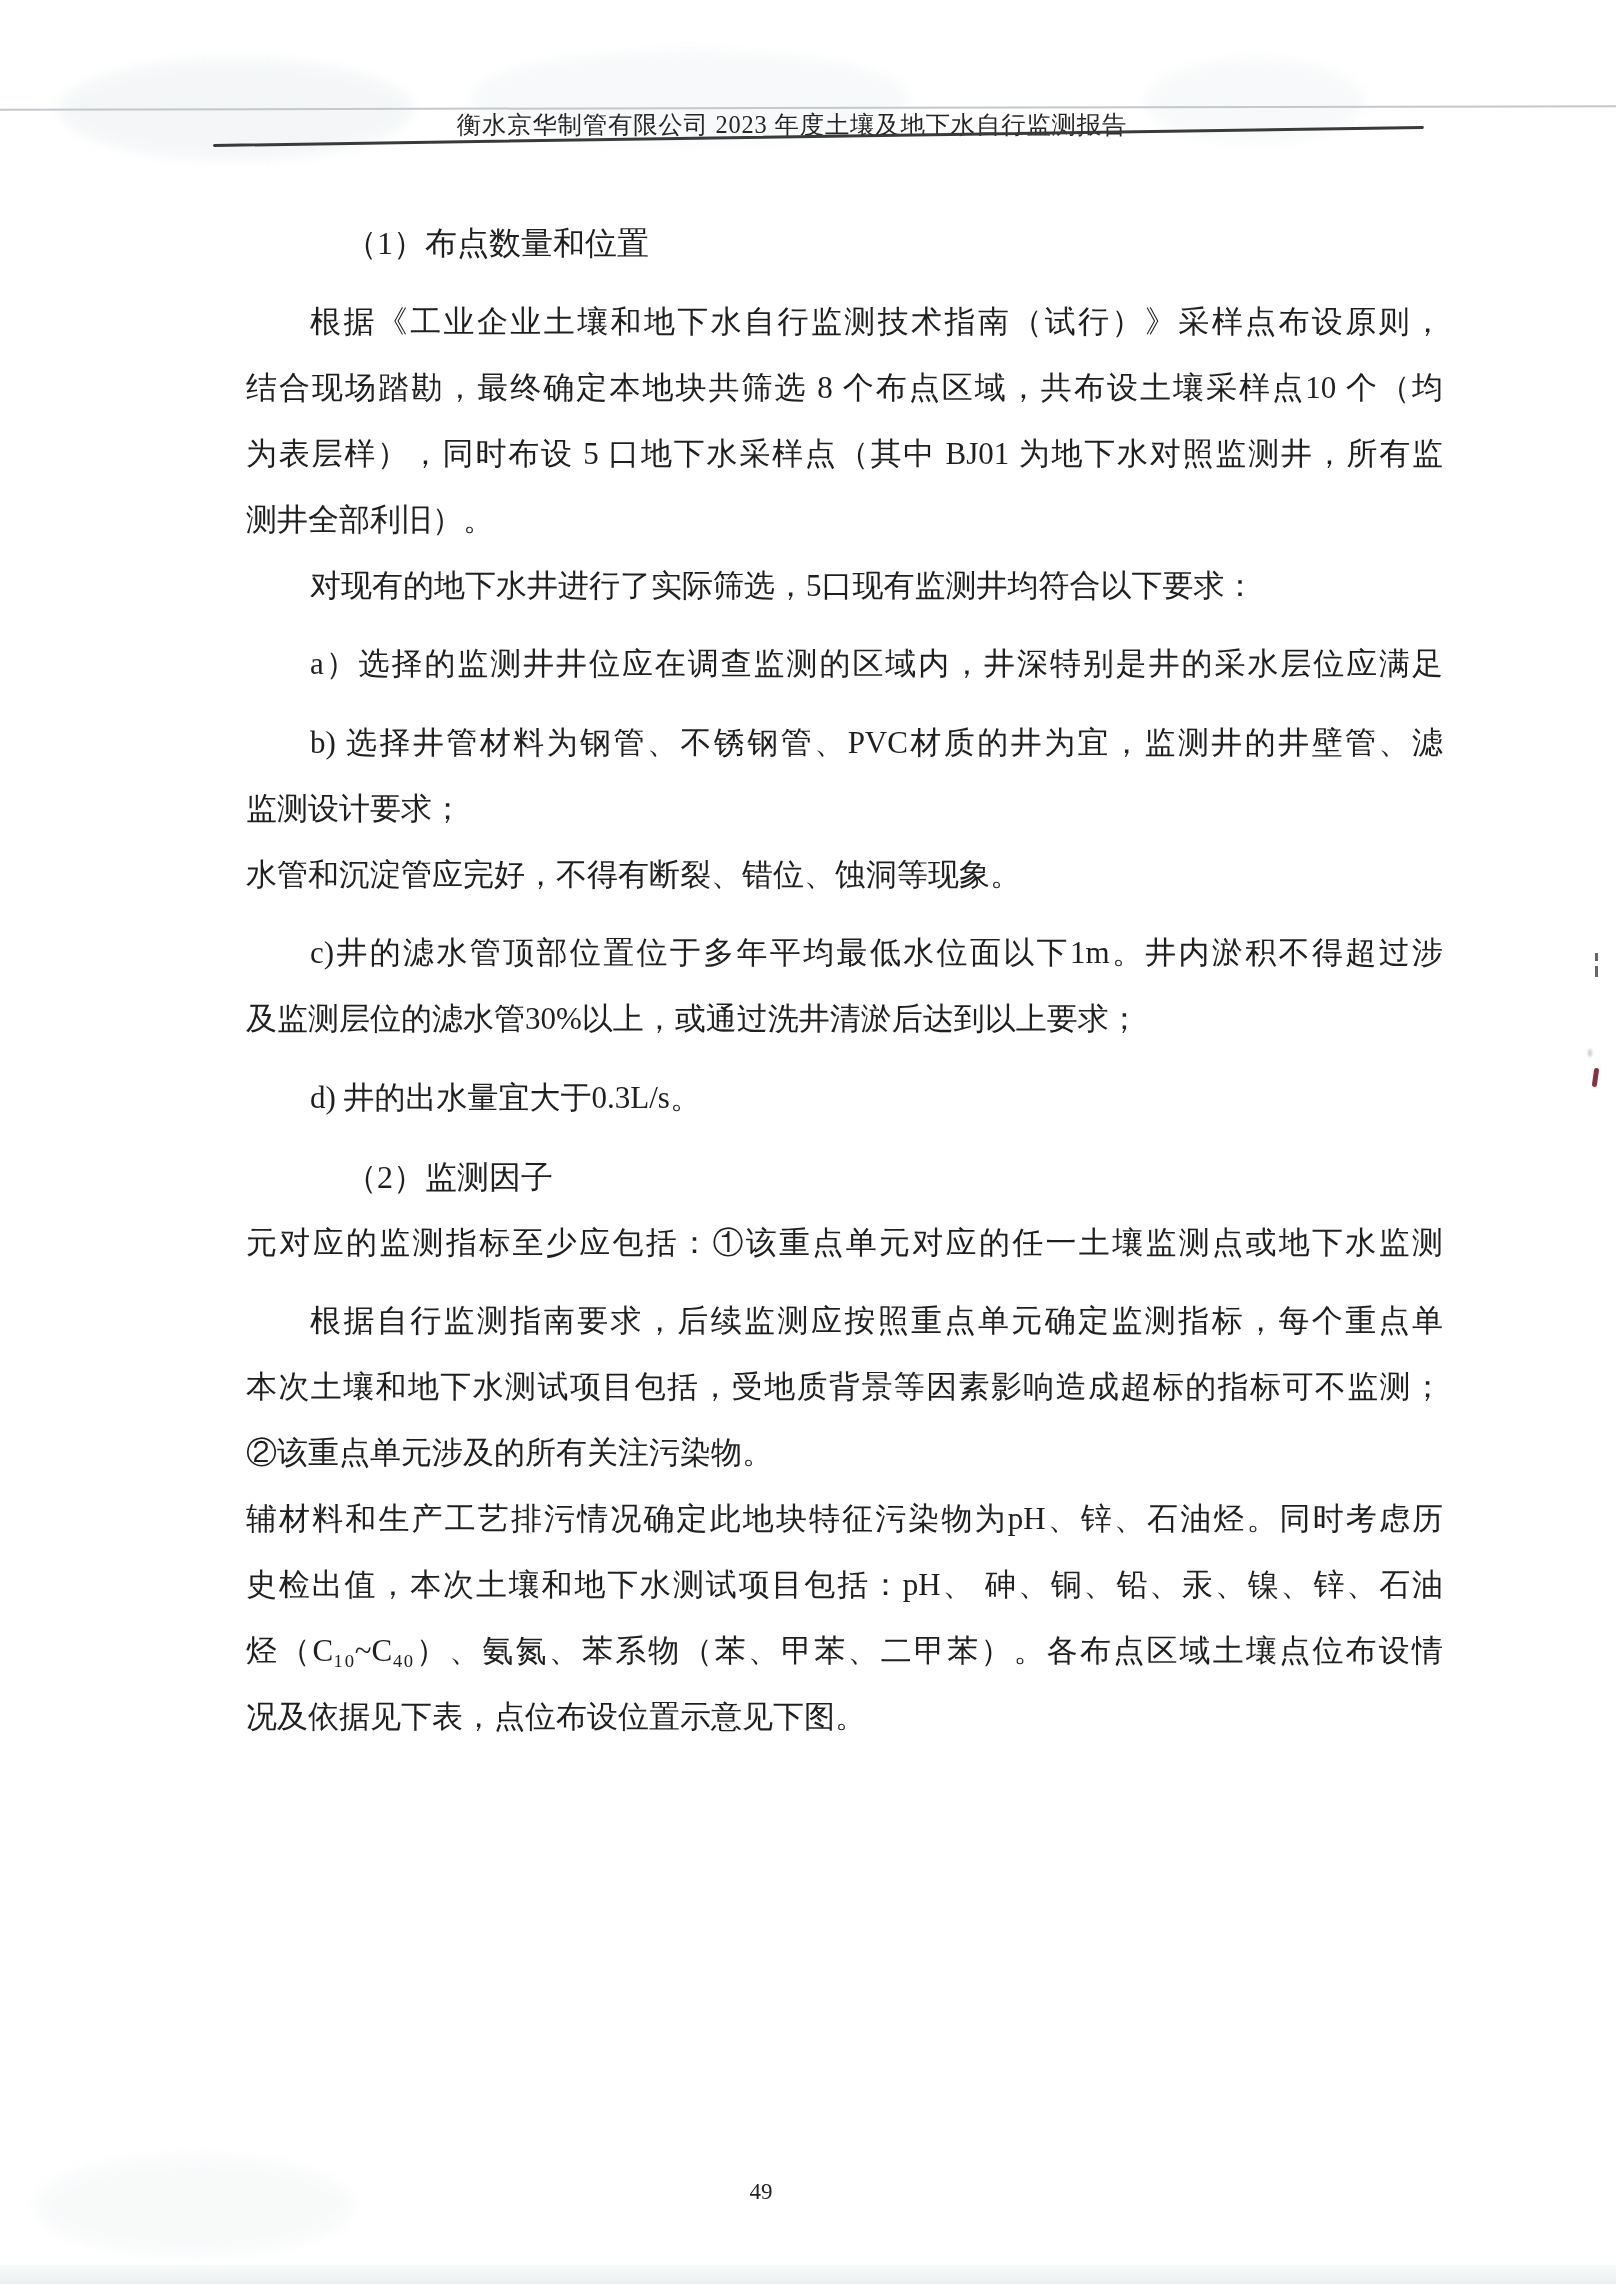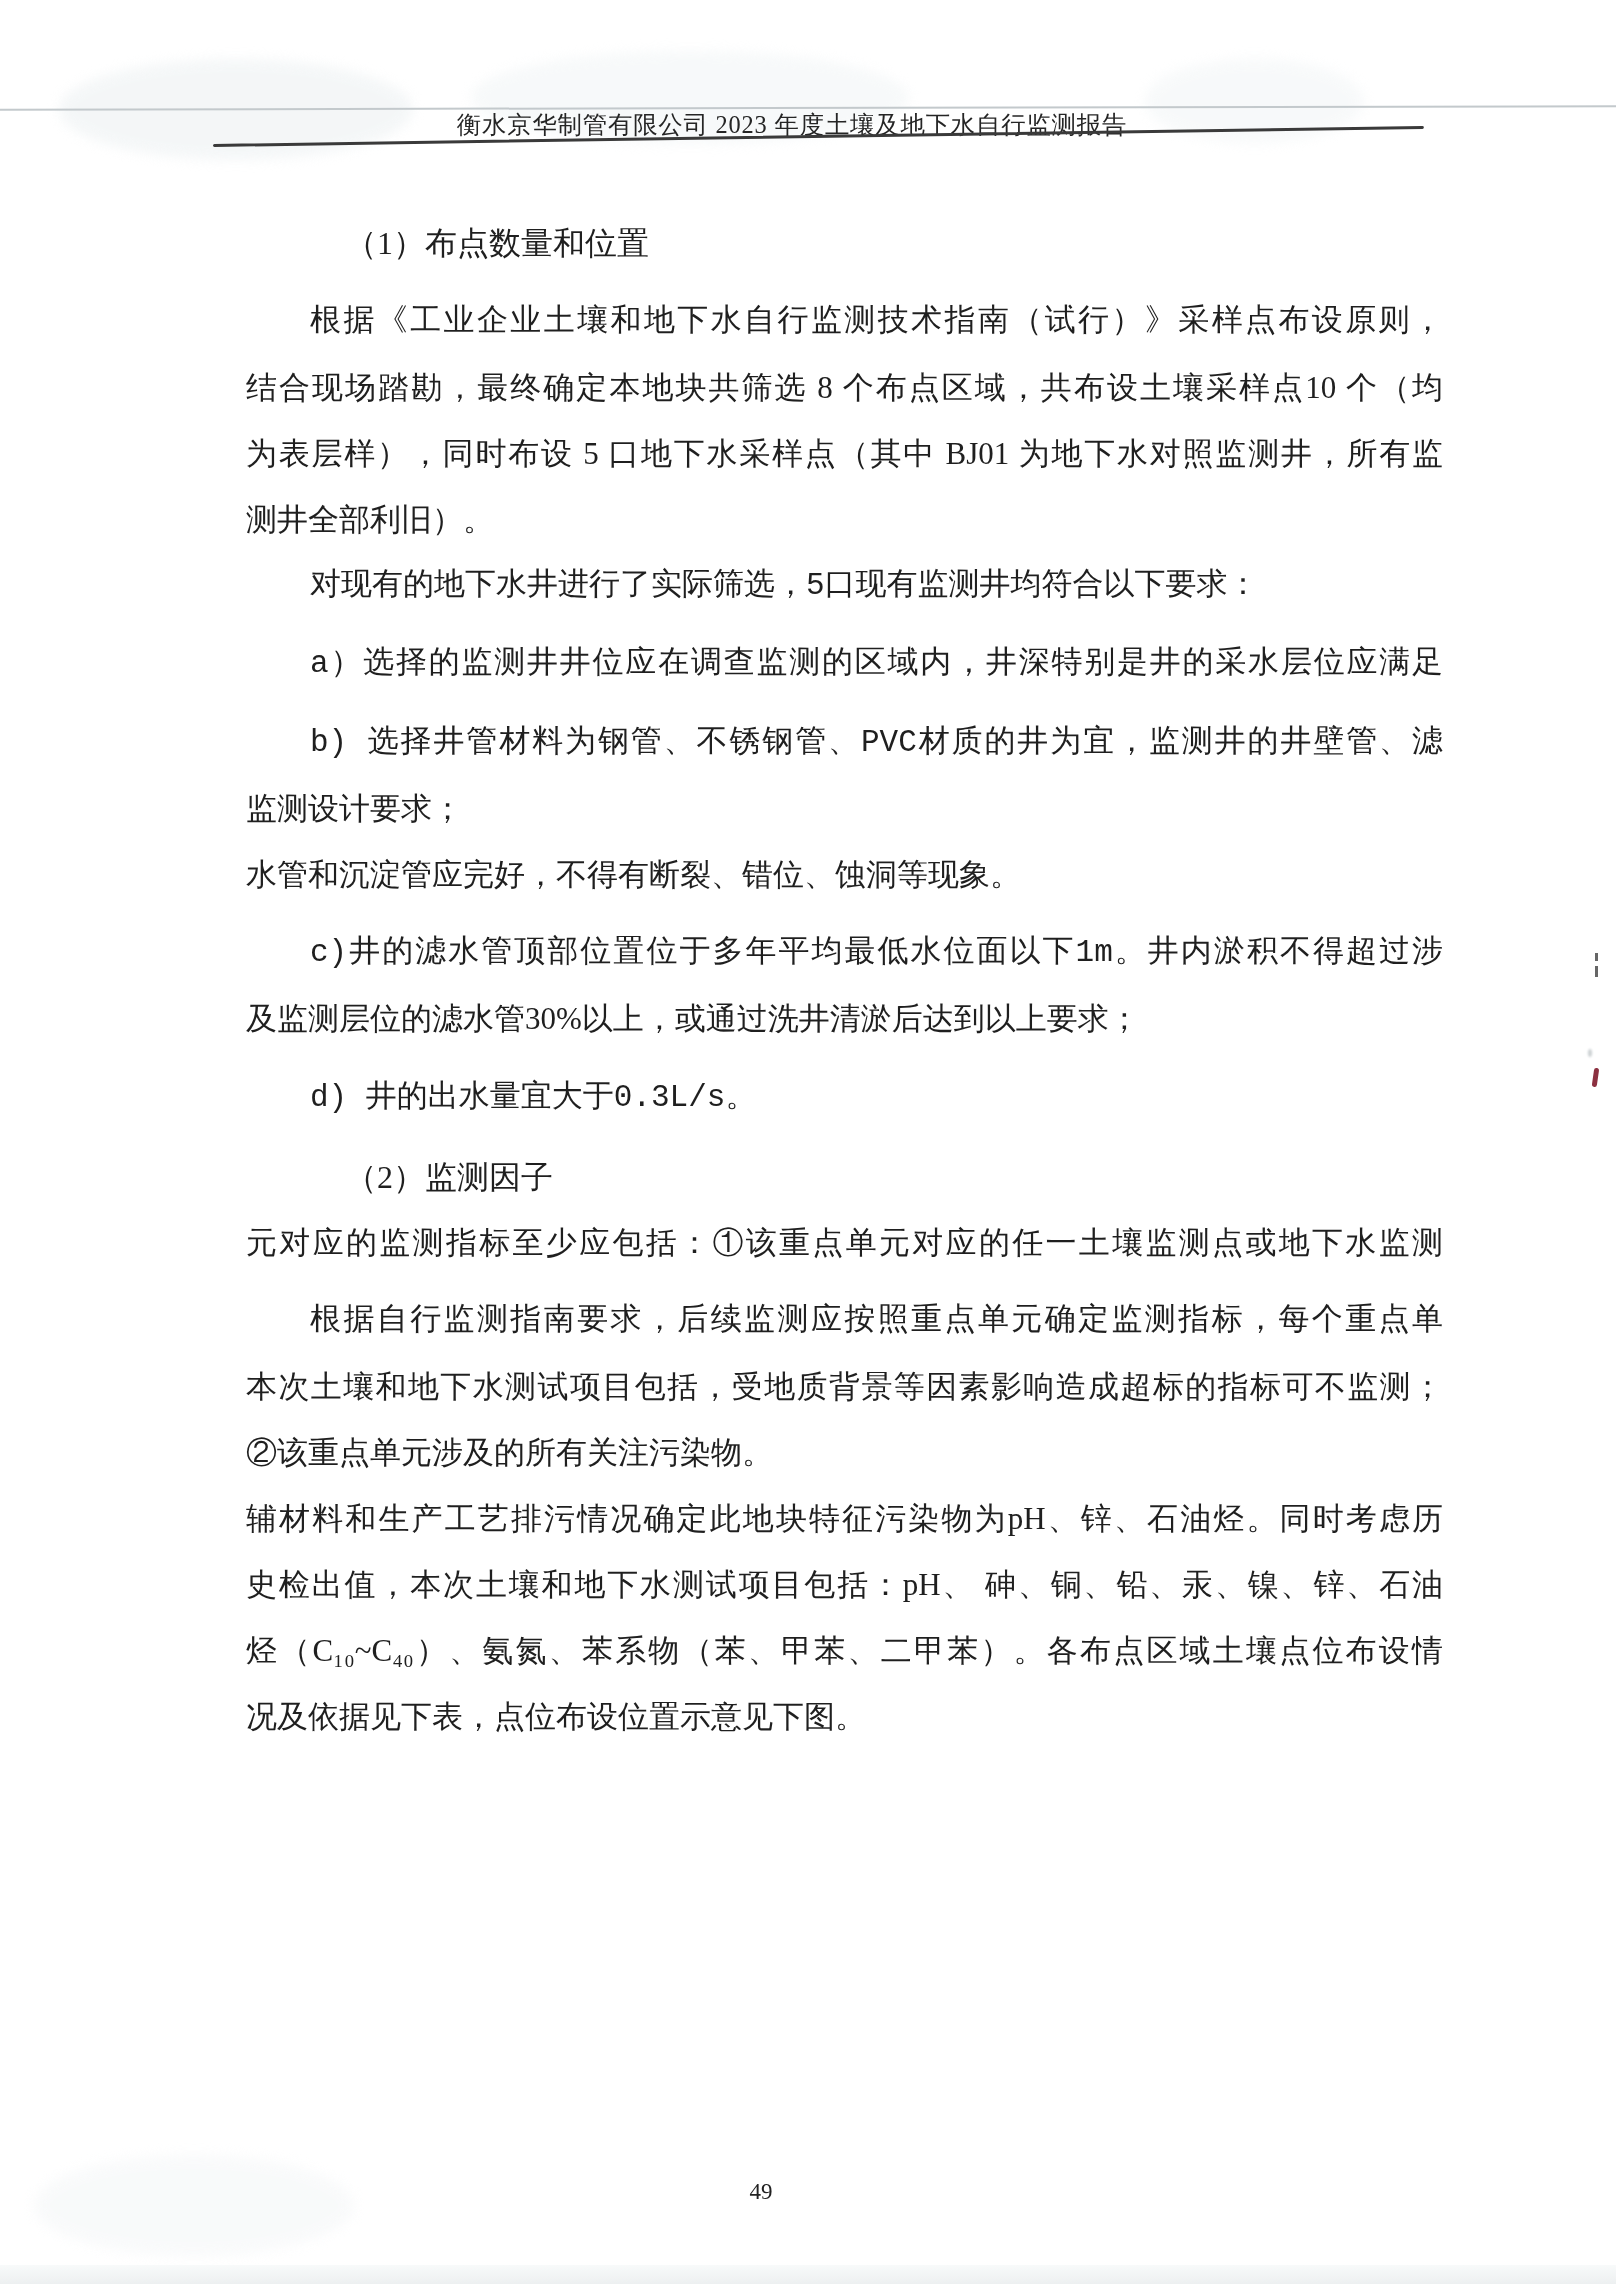--- a/index.html
+++ b/index.html
@@ -27,21 +27,21 @@
   .header-title { position:absolute; left:0; top:109px; width:1584px;
     text-align:center; font-size:24.4px; letter-spacing:0.8px; color:#252525; }
   .rule-main { position:absolute; left:213px; top:144px; width:1211px; height:2.5px;
     background:#3a3a3a; transform:rotate(-0.85deg); transform-origin:left center;
     border-radius:1.7px; }
 
   .textblock { position:absolute; left:210px; top:210px; width:1197px;
     font-size:31px; line-height:66px;margin-left:36px; }
   .line { height:66px; overflow:hidden; }
   .just   { text-align:justify; text-align-last:justify; }
-  .indent { text-indent:64px;font-family:Liberation Mono, monospace; }
+  .indent { text-indent:64px; }
   .head   { text-indent:99px; font-size:32px; }
   .pg     { margin-top:12.6px; }
 
   .page-number { position:absolute; left:0; top:2179px; width:1522px;
     text-align:center; font-size:23px; color:#222; }
 
   .edge-dash { position:absolute; left:1595px; top:953px; width:2.5px; height:23.6px;
     background:linear-gradient(#666 0 35%, transparent 35% 55%, #666 55% 100%); }
   .edge-red  { position:absolute; left:1593px; top:1068px; width:5px; height:18.5px;
     background:#8c3040; border-radius:2.5px; transform:rotate(8deg); }

